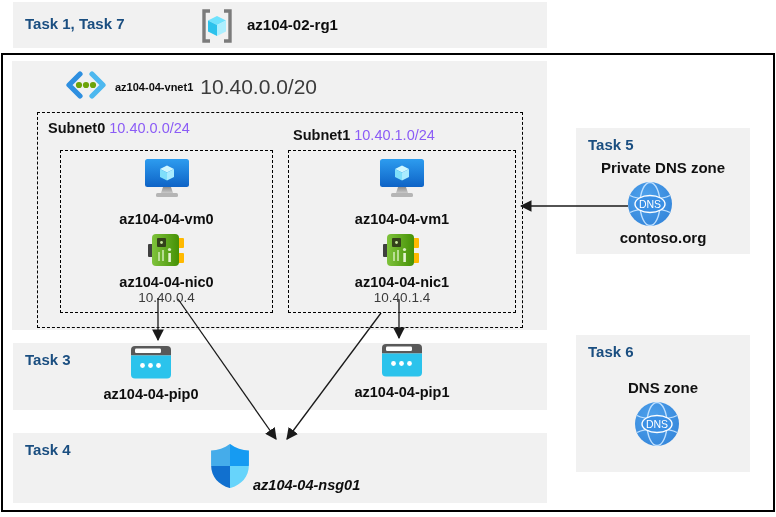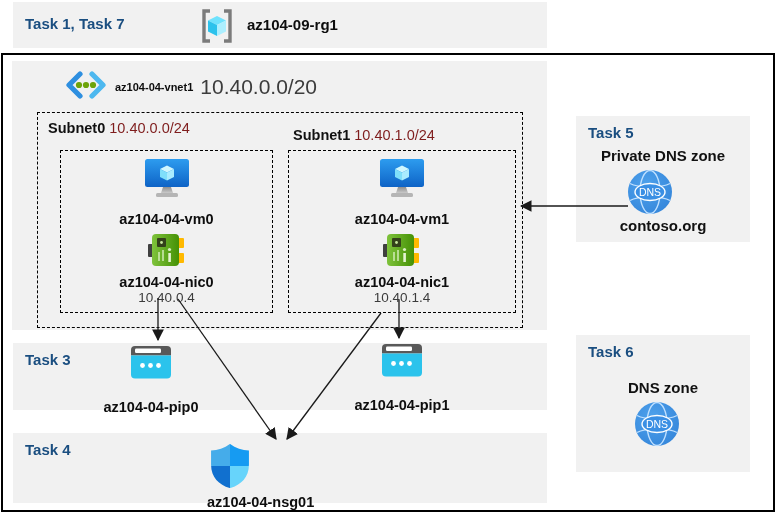--- a/index.html
+++ b/index.html
@@ -4,21 +4,21 @@
 <style>
   html,body{margin:0;padding:0;}
   body{
     width:776px;height:517px;position:relative;background:#fff;overflow:hidden;
     font-family:"Liberation Sans",sans-serif;color:#111;
   }
   .abs{position:absolute;}
   .band{background:#F1F1F1;}
   .task-label{font-size:15px;font-weight:bold;color:#1A4E80;}
   .res-label{font-size:14.5px;font-weight:bold;color:#0d0d0d;white-space:nowrap;}
-  .plain{font-weight:normal;color:#7f1d1d;}
+  .plain{font-weight:normal;color:#8b5cf6;}
   .cidr{font-size:14px;font-weight:normal;color:#3C3C3C;white-space:nowrap;}
 
   #big-box{left:1px;top:53px;width:770px;height:455px;border:2px solid #000;}
   #top-band{left:13px;top:2px;width:534px;height:46px;}
   #top-band .task-label{position:absolute;left:12px;top:13px;}
   #rg-icon{position:absolute;left:186px;top:5px;}
   #rg-name{position:absolute;left:234px;top:14px;font-size:15px;}
 
   #vnet-area{left:12px;top:61px;width:535px;height:269px;}
   #vnet-header{position:absolute;left:54px;top:9px;display:flex;align-items:center;gap:9px;}
@@ -29,40 +29,40 @@
   #subnet1-label{left:255px;top:14px;}
   .subnet-box{position:absolute;border:1px dashed #000;display:flex;flex-direction:column;align-items:center;padding-top:8px;box-sizing:border-box;}
   #subnet0-box{left:22px;top:37px;width:213px;height:163px;}
   #subnet1-box{left:250px;top:37px;width:228px;height:163px;}
   .vm-name{margin-top:6px;}
   .nic-icon{margin-top:5px;}
   .nic-name{margin-top:2px;}
   .nic-ip{font-size:13.5px;}
 
   .side-box{background:#F1F1F1;}
-  #task5-box{left:576px;top:116px;width:174px;height:126px;}
+  #task5-box{left:576px;top:128px;width:174px;height:126px;}
   #task6-box{left:576px;top:335px;width:174px;height:137px;}
   .side-box .task-label{position:absolute;left:12px;top:8px;}
   .side-title{position:absolute;left:0;width:100%;text-align:center;font-size:15px;font-weight:bold;}
   #task5-title{top:31px;}
   #task5-dns{position:absolute;left:51px;top:53px;}
   #task5-zone{position:absolute;left:0;width:100%;text-align:center;top:101px;font-size:15px;font-weight:bold;}
   #task6-title{top:44px;}
   #task6-dns{position:absolute;left:58px;top:66px;}
 
   #task3-band{left:13px;top:343px;width:534px;height:67px;}
   #task3-band .task-label{position:absolute;left:12px;top:8px;}
   .pip-group{position:absolute;width:130px;display:flex;flex-direction:column;align-items:center;}
   #pip0-group{left:73px;top:3px;}
   #pip1-group{left:324px;top:1px;}
-  .pip-group .res-label{margin-top:16px;}
+  .pip-group .res-label{margin-top:3px;}
 
   #task4-band{left:13px;top:433px;width:534px;height:70px;}
   #task4-band .task-label{position:absolute;left:12px;top:8px;}
-  #nsg-group{position:absolute;left:194px;top:10px;width:150px;display:flex;flex-direction:column;align-items:flex-start;}
+  #nsg-group{position:absolute;left:194px;top:10px;width:150px;display:flex;align-items:flex-end;font-style:italic;}
   #nsg-group .res-label{margin-top:1px;}
 
   #arrows{left:0;top:0;pointer-events:none;}
 </style>
 </head>
 <body>
 
 <svg width="0" height="0" style="position:absolute" aria-hidden="true">
   <defs>
     <linearGradient id="vmScreen" x1="0" y1="0" x2="0" y2="1">
@@ -96,21 +96,21 @@
   <span class="task-label">Task 1, Task 7</span>
   <span id="rg-icon">
     <svg width="36" height="38" viewBox="0 0 36 38">
       <path d="M11,4 H5 V34 H11" fill="none" stroke="#7B7B7B" stroke-width="3.4"></path>
       <path d="M25,4 H31 V34 H25" fill="none" stroke="#7B7B7B" stroke-width="3.4"></path>
       <polygon points="18,9 27,13.5 18,18 9,13.5" fill="#6FE2FD"></polygon>
       <polygon points="9,13.5 18,18 18,29 9,24.5" fill="#2CC2EC"></polygon>
       <polygon points="18,18 27,13.5 27,24.5 18,29" fill="#ACEFFF"></polygon>
     </svg>
   </span>
-  <span id="rg-name" class="res-label">az104-09-rg1</span>
+  <span id="rg-name" class="res-label">az104-02-rg1</span>
 </div>
 
 <div id="vnet-area" class="abs band">
   <div id="vnet-header">
     <span>
       <svg width="40" height="30" viewBox="0 0 40 30">
         <polyline points="14,4 3,15 14,26" fill="none" stroke="#2E8FE0" stroke-width="5.2" stroke-linecap="round" stroke-linejoin="round"></polyline>
         <polyline points="26,4 37,15 26,26" fill="none" stroke="#4DB8EF" stroke-width="5.2" stroke-linecap="round" stroke-linejoin="round"></polyline>
         <circle cx="13" cy="15" r="3.1" fill="#6DA30A"></circle>
         <circle cx="20" cy="15" r="3.1" fill="#6DA30A"></circle>

